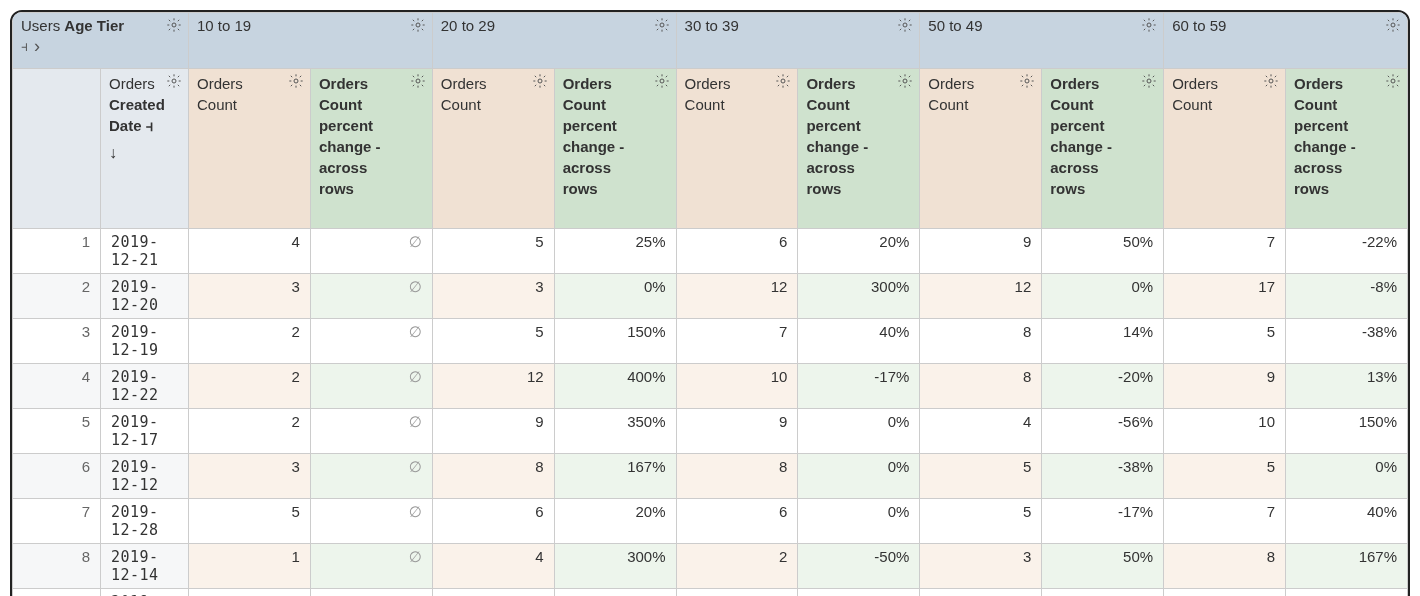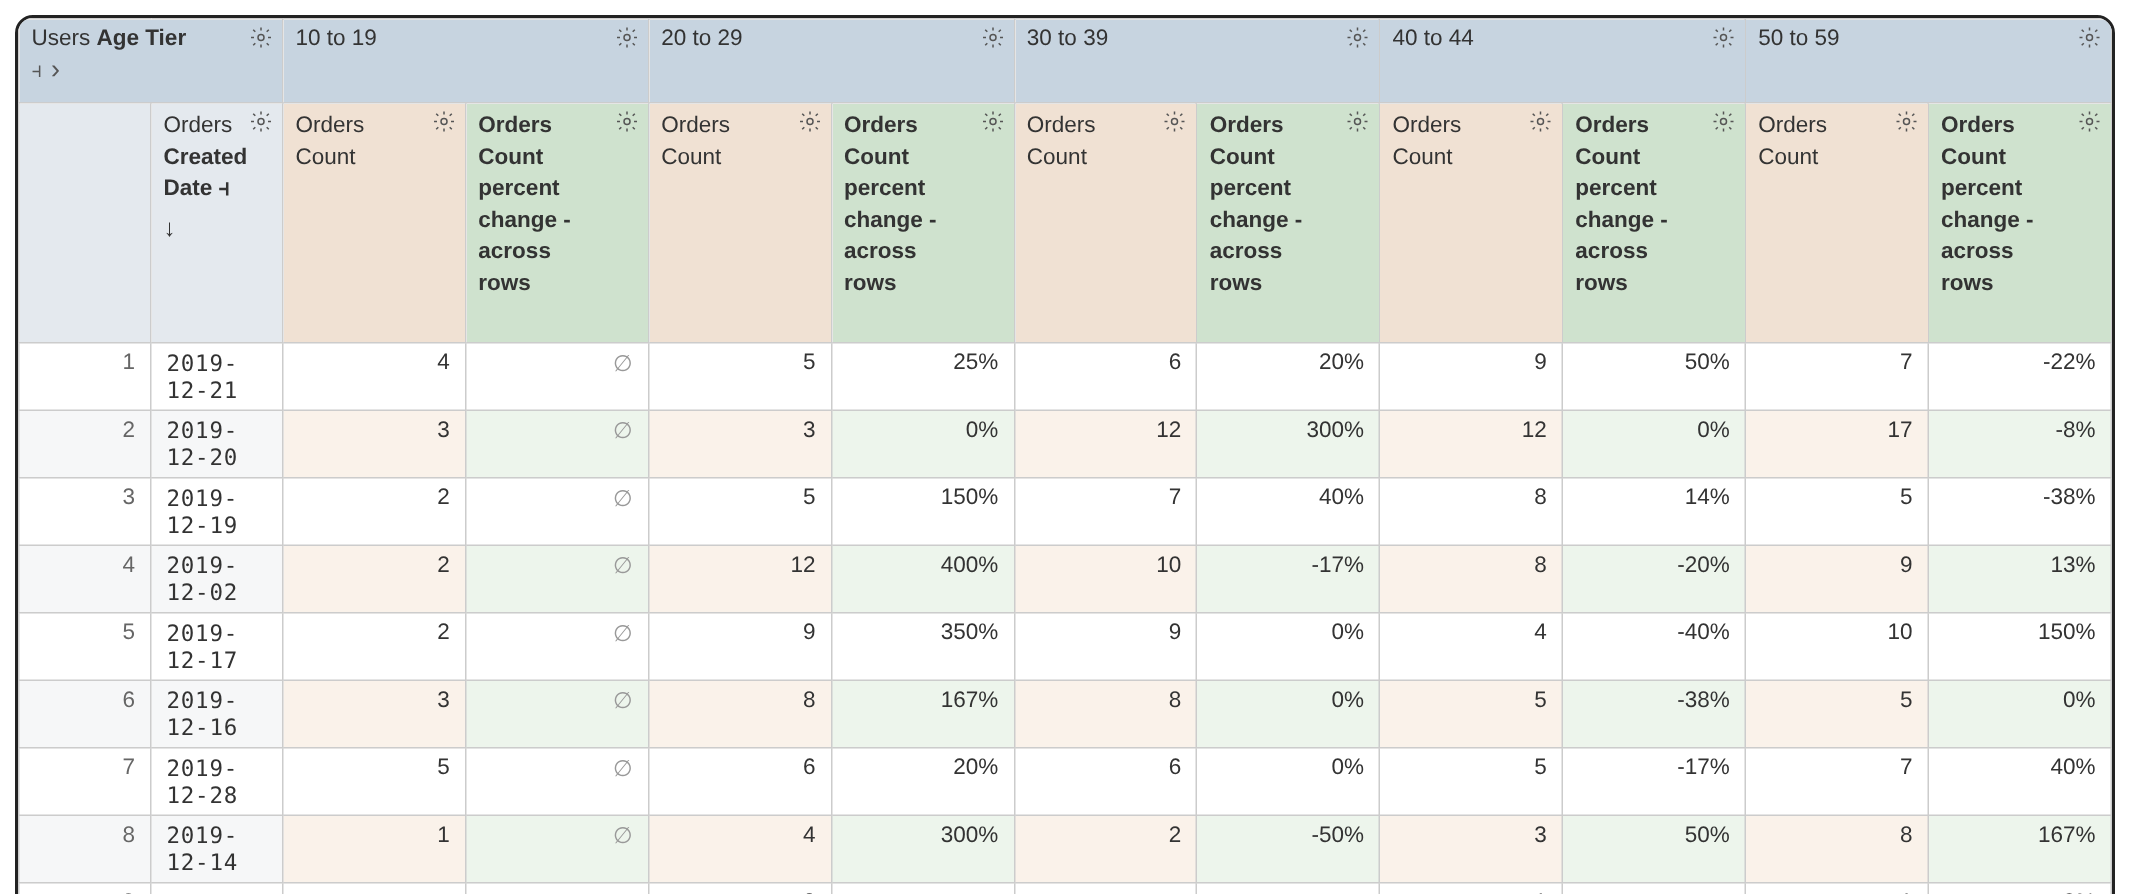--- a/index.html
+++ b/index.html
@@ -115,28 +115,28 @@
               </svg></span>
   </th>
   <th colspan="2">
     <span>30 to 39</span>
     <span class="gear gear-tr"><svg viewBox="0 0 24 24">
                 <circle cx="12" cy="12" r="3"></circle>
                 <path d="M12 2v3M12 19v3M4.2 4.2l2.1 2.1M17.7 17.7l2.1 2.1M2 12h3M19 12h3M4.2 19.8l2.1-2.1M17.7 6.3l2.1-2.1"></path>
               </svg></span>
   </th>
   <th colspan="2">
-    <span>40 to 44</span>
-    <span class="gear gear-tr"><svg viewBox="0 0 24 24">
-                <circle cx="12" cy="12" r="3"></circle>
-                <path d="M12 2v3M12 19v3M4.2 4.2l2.1 2.1M17.7 17.7l2.1 2.1M2 12h3M19 12h3M4.2 19.8l2.1-2.1M17.7 6.3l2.1-2.1"></path>
-              </svg></span>
-  </th>
-  <th colspan="2">
-    <span>50 to 59</span>
+    <span>50 to 49</span>
+    <span class="gear gear-tr"><svg viewBox="0 0 24 24">
+                <circle cx="12" cy="12" r="3"></circle>
+                <path d="M12 2v3M12 19v3M4.2 4.2l2.1 2.1M17.7 17.7l2.1 2.1M2 12h3M19 12h3M4.2 19.8l2.1-2.1M17.7 6.3l2.1-2.1"></path>
+              </svg></span>
+  </th>
+  <th colspan="2">
+    <span>60 to 59</span>
     <span class="gear gear-tr"><svg viewBox="0 0 24 24">
                 <circle cx="12" cy="12" r="3"></circle>
                 <path d="M12 2v3M12 19v3M4.2 4.2l2.1 2.1M17.7 17.7l2.1 2.1M2 12h3M19 12h3M4.2 19.8l2.1-2.1M17.7 6.3l2.1-2.1"></path>
               </svg></span>
   </th>
 </tr>
 
 <tr class="colhdr">
   <th class="rownum-hdr"></th>
   <th class="date-hdr">
@@ -295,21 +295,21 @@
           <td class="pct">150%</td>
           <td class="count">7</td>
           <td class="pct">40%</td>
           <td class="count">8</td>
           <td class="pct">14%</td>
           <td class="count">5</td>
           <td class="pct">-38%</td>
         </tr>
         <tr>
           <td class="rownum base">4</td>
-          <td class="date base">2019-12-02</td>
+          <td class="date base">2019-12-22</td>
           <td class="count">2</td>
           <td class="pct null">∅</td>
           <td class="count">12</td>
           <td class="pct">400%</td>
           <td class="count">10</td>
           <td class="pct">-17%</td>
           <td class="count">8</td>
           <td class="pct">-20%</td>
           <td class="count">9</td>
           <td class="pct">13%</td>
@@ -317,27 +317,27 @@
         <tr>
           <td class="rownum base">5</td>
           <td class="date base">2019-12-17</td>
           <td class="count">2</td>
           <td class="pct null">∅</td>
           <td class="count">9</td>
           <td class="pct">350%</td>
           <td class="count">9</td>
           <td class="pct">0%</td>
           <td class="count">4</td>
-          <td class="pct">-40%</td>
+          <td class="pct">-56%</td>
           <td class="count">10</td>
           <td class="pct">150%</td>
         </tr>
         <tr>
           <td class="rownum base">6</td>
-          <td class="date base">2019-12-16</td>
+          <td class="date base">2019-12-12</td>
           <td class="count">3</td>
           <td class="pct null">∅</td>
           <td class="count">8</td>
           <td class="pct">167%</td>
           <td class="count">8</td>
           <td class="pct">0%</td>
           <td class="count">5</td>
           <td class="pct">-38%</td>
           <td class="count">5</td>
           <td class="pct">0%</td>

